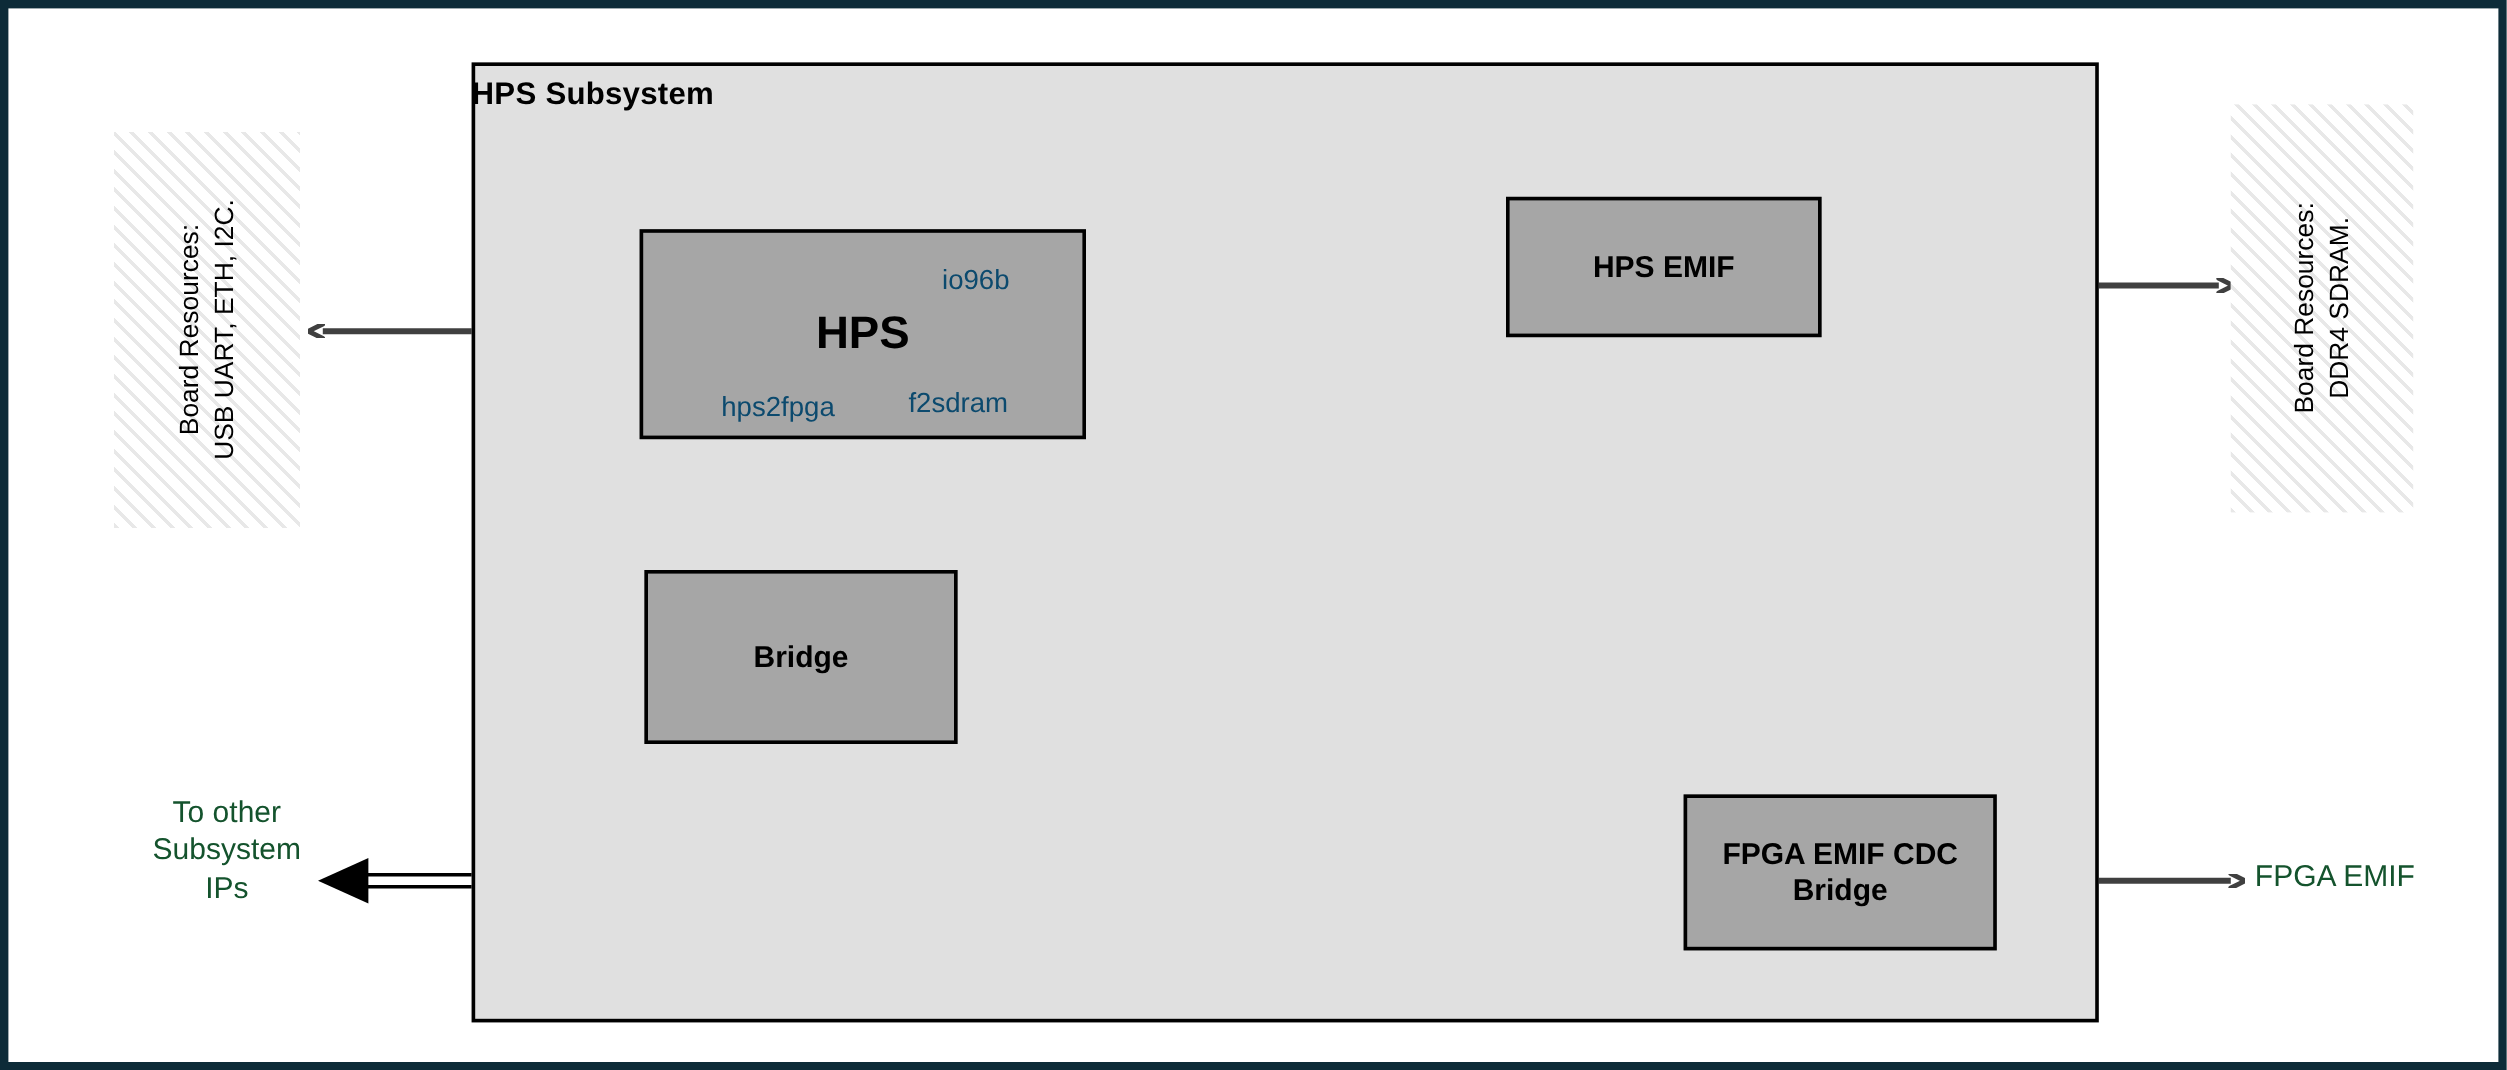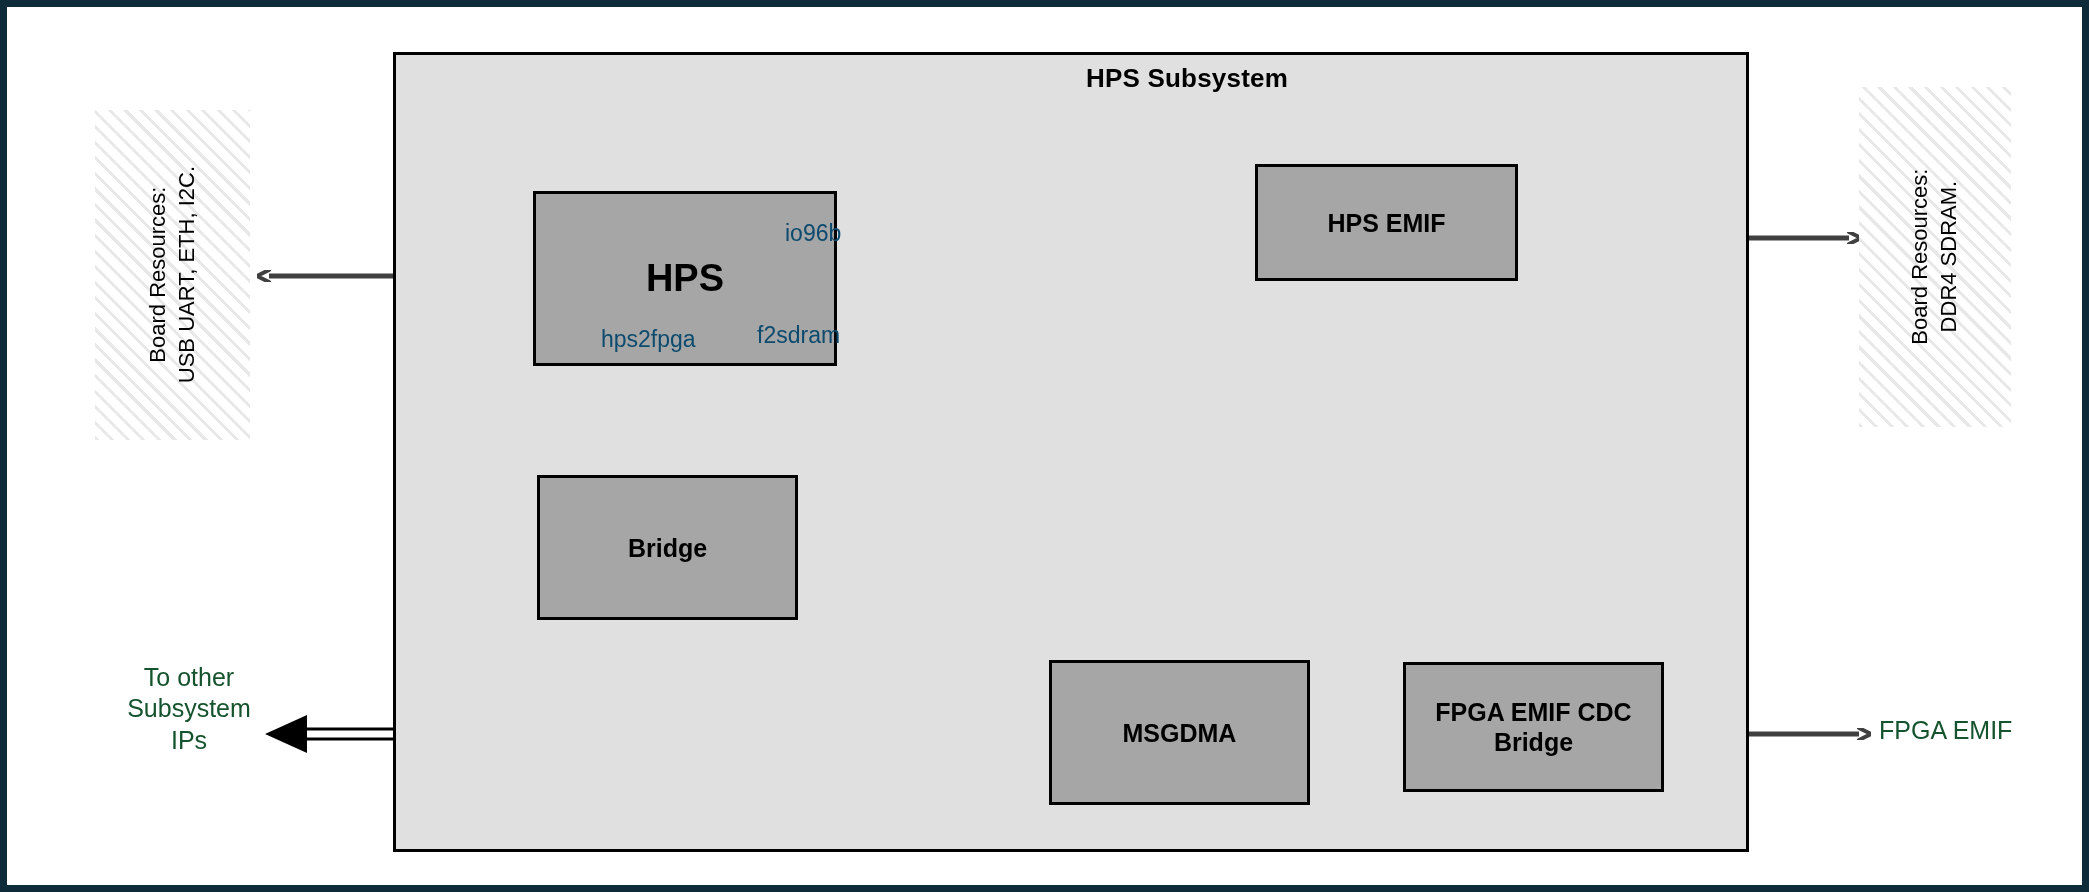--- a/index.html
+++ b/index.html
@@ -22,40 +22,39 @@
   .subsystem{
     position:absolute;
     left:386px;top:45px;width:1356px;height:800px;
     background:#e0e0e0;
     border:3px solid #000000;
     box-sizing:border-box;
   }
   .subsystem-title{
     position:absolute;
     left:386px;top:56px;width:1588px;
-    text-align:center;
     font-size:26px;font-weight:bold;color:#000000;
     letter-spacing:.2px;
   }
 
   
   .blk{
     position:absolute;
     background:#a6a6a6;
     border:3px solid #000000;
     box-sizing:border-box;
     display:flex;align-items:center;justify-content:center;
     text-align:center;
     color:#000000;
     font-weight:bold;
     margin-left:40px;
   }
   .blk .blk-label{line-height:1.2;}
 
-  #hps-block{left:486px;top:184px;width:304px;height:175px;}
+  #hps-block{left:486px;top:184px;width:372px;height:175px;}
   #hps-block .blk-label{font-size:38px;}
   #hps-emif-block{left:1208px;top:157px;width:263px;height:117px;}
   #hps-emif-block .blk-label{font-size:25px;}
   #bridge-block{left:490px;top:468px;width:261px;height:145px;}
   #bridge-block .blk-label{font-size:25px;}
   #msgdma-block{left:1002px;top:653px;width:261px;height:145px;}
   #msgdma-block .blk-label{font-size:25px;}
   #fpga-cdc-block{left:1356px;top:655px;width:261px;height:130px;}
   #fpga-cdc-block .blk-label{font-size:25px;}
 
@@ -191,23 +190,20 @@
     <div class="port" id="port-hps2fpga">hps2fpga</div>
 
     <div class="blk" id="hps-emif-block">
       <span class="blk-label">HPS EMIF</span>
     </div>
 
     <div class="blk" id="bridge-block">
       <span class="blk-label">Bridge</span>
     </div>
 
-    <div class="blk" id="msgdma-block">
-      <span class="blk-label">MSGDMA</span>
-    </div>
 
     <div class="blk" id="fpga-cdc-block">
       <span class="blk-label" id="fpga-cdc-label">FPGA EMIF CDC<br>Bridge</span>
     </div>
 
     <div class="hatch" id="board-left">
       <div class="vtext" id="board-left-text">Board Resources:<br>USB UART, ETH, I2C.</div>
     </div>
 
     <div class="hatch" id="board-right">

